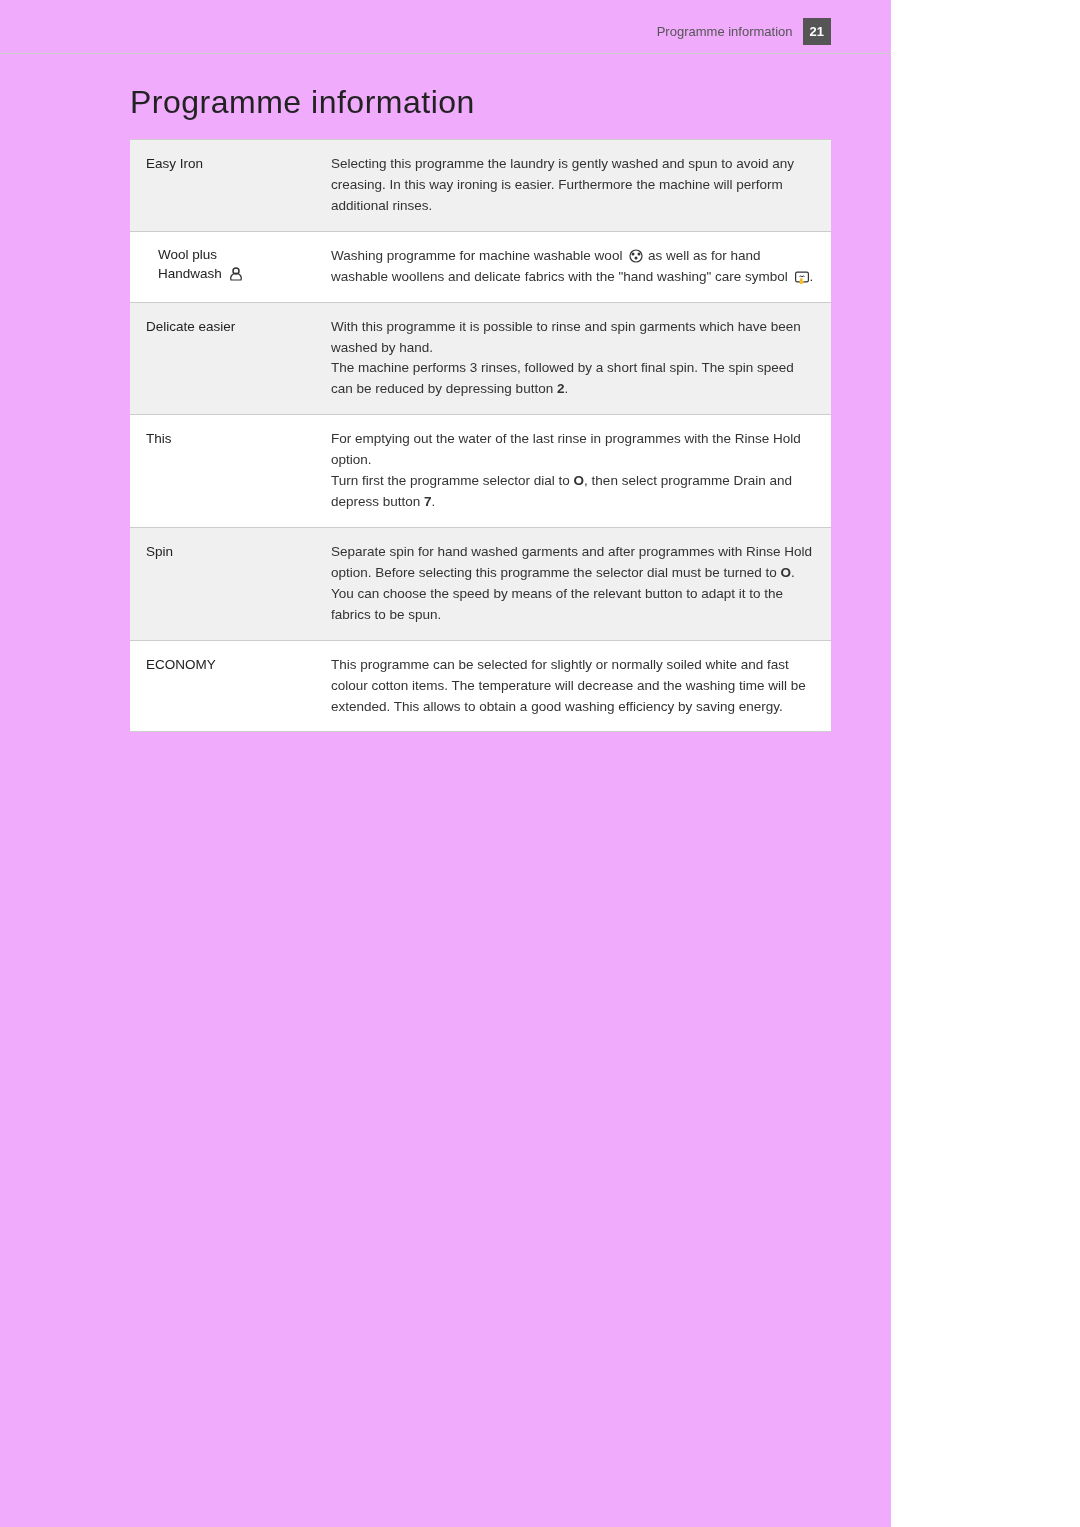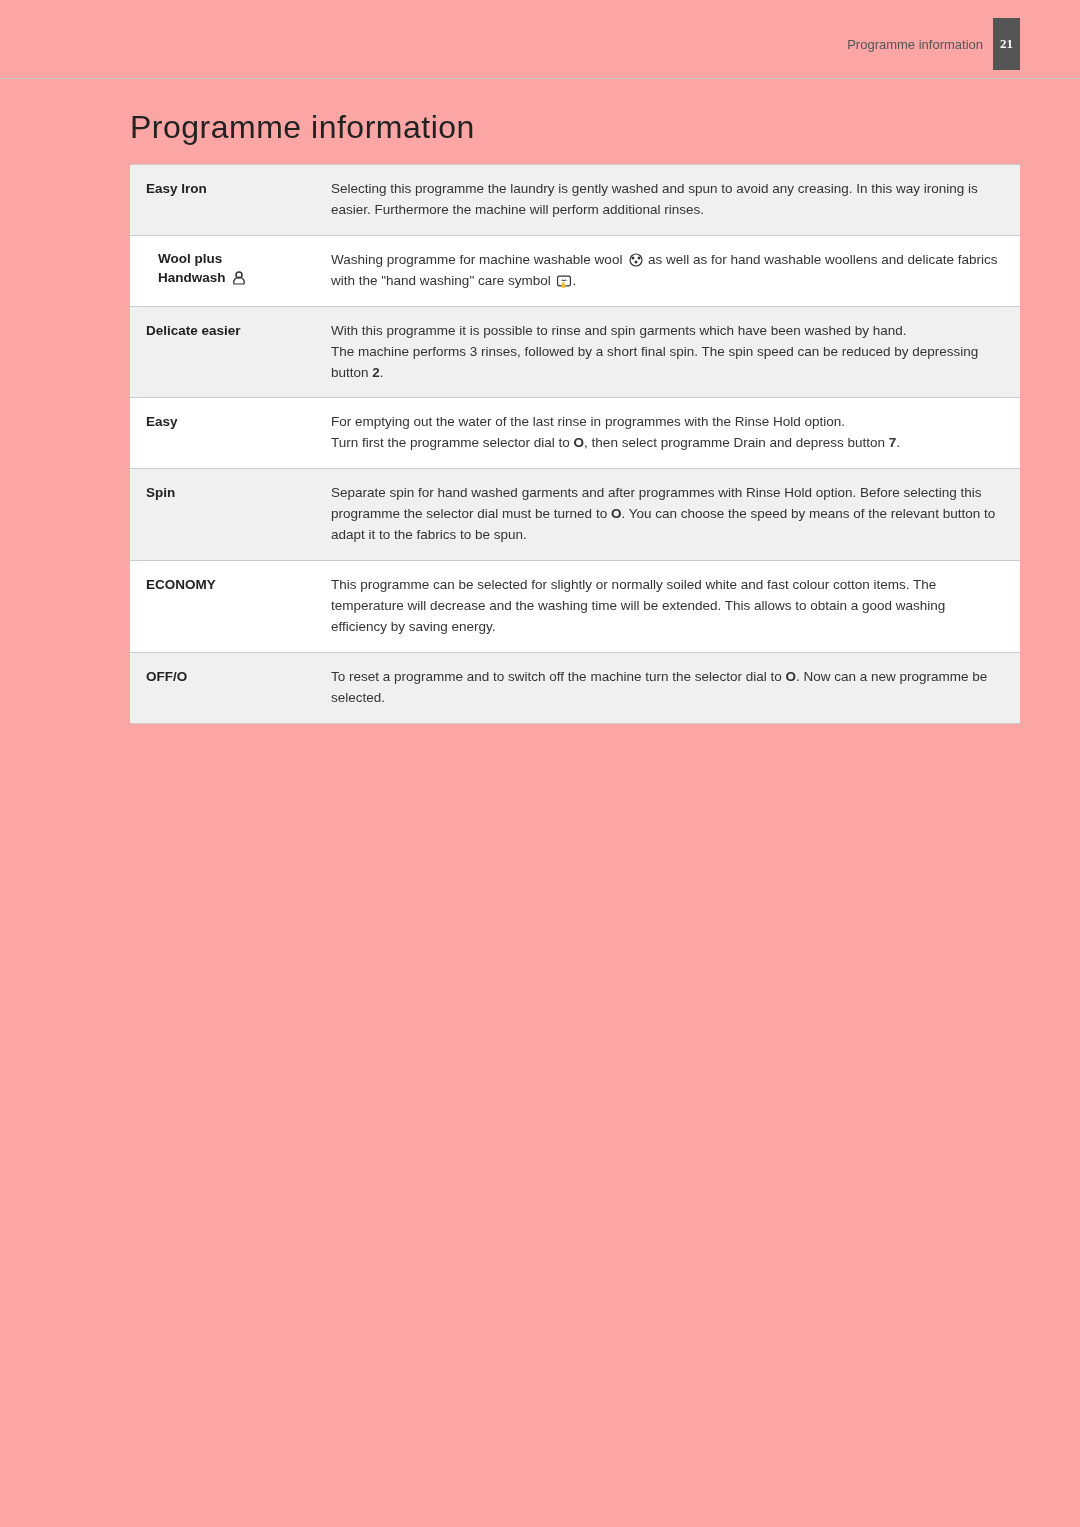--- a/index.html
+++ b/index.html
@@ -11,23 +11,23 @@
     body {
       background: #ffffff;
       font-family: Arial, Helvetica, sans-serif;
       font-size: 14px;
       color: #222222;
       width: 1080px;
       min-height: 1527px;
     }
 
     .page-container {
-      width: 1080px;
+      width: 891px;
       min-height: 1527px;
-      background: #fca5a5;
+      background: #f0abfc;
       padding: 0;
       position: relative;
     }
 
     .header-bar {
       display: flex;
       justify-content: flex-end;
       align-items: center;
       padding: 18px 60px 8px 60px;
       border-bottom: 1px solid #cccccc;
@@ -38,24 +38,23 @@
       font-size: 13px;
       color: #555555;
       display: flex;
       align-items: center;
       gap: 10px;
     }
 
     .page-number-box {
       background: #555555;
       color: #ffffff;
-      padding: 18px 7px;
+      padding: 6px 7px;
       font-size: 13px;
       font-weight: bold;
-      font-family: Liberation Serif, serif;
     }
 
     .main-content {
       padding: 0 60px 60px 130px;
     }
 
     .page-title {
       font-size: 32px;
       font-weight: 300;
       color: #222222;
@@ -79,21 +78,21 @@
     .info-table td {
       padding: 14px 16px;
       vertical-align: top;
       font-size: 13.5px;
       line-height: 1.55;
     }
 
     .label-cell {
       width: 185px;
       min-width: 185px;
-      font-weight: bold;
+      font-weight: normal;
       color: #222222;
       padding-left: 12px;
       padding-right: 20px;
     }
 
     .desc-cell {
       color: #333333;
     }
 
     
@@ -192,21 +191,21 @@
             <span>Delicate easier</span>
           </td>
           <td class="desc-cell">
             With this programme it is possible to rinse and spin garments which have been washed by hand.<br>
             The machine performs 3 rinses, followed by a short final spin. The spin speed can be reduced by depressing button <strong>2</strong>.
           </td>
         </tr>
 
         <tr>
           <td class="label-cell">
-            <span>Easy</span>
+            <span>This</span>
           </td>
           <td class="desc-cell">
             For emptying out the water of the last rinse in programmes with the Rinse Hold option.<br>
             Turn first the programme selector dial to <strong>O</strong>, then select programme Drain and depress button <strong>7</strong>.
           </td>
         </tr>
 
         <tr>
           <td class="label-cell">
             <span>Spin</span>
@@ -218,27 +217,19 @@
 
         <tr>
           <td class="label-cell">
             <span>ECONOMY</span>
           </td>
           <td class="desc-cell">
             This programme can be selected for slightly or normally soiled white and fast colour cotton items. The temperature will decrease and the washing time will be extended. This allows to obtain a good washing efficiency by saving energy.
           </td>
         </tr>
 
-        <tr>
-          <td class="label-cell">
-            <span>OFF/O</span>
-          </td>
-          <td class="desc-cell">
-            To reset a programme and to switch off the machine turn the selector dial to <strong>O</strong>. Now can a new programme be selected.
-          </td>
-        </tr>
 
       </tbody>
     </table>
 
   </div>
 
 </div>
 
 </body></html>

